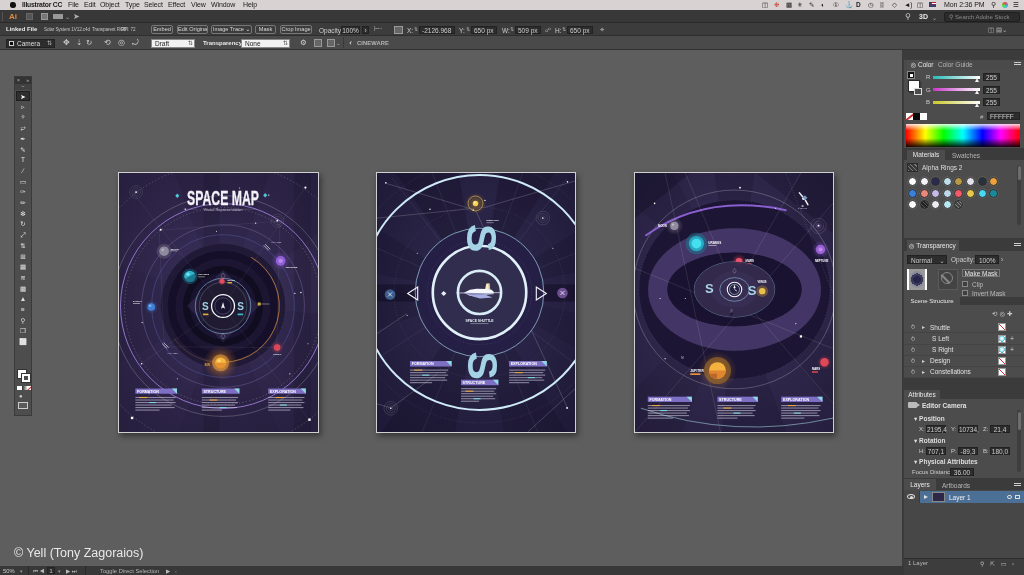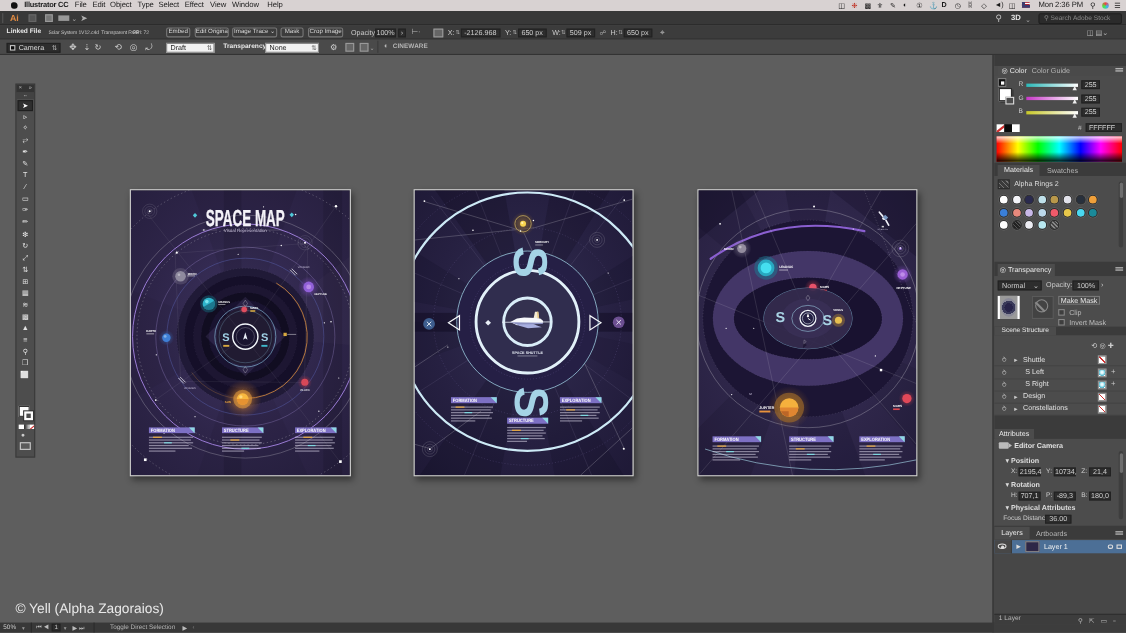--- a/index.html
+++ b/index.html
@@ -671,21 +671,21 @@
 <g>
 <rect x="17" y="231.1" width="8" height="1.1" fill="#e8a83f"></rect>
           <rect x="25" y="236.1" width="7" height="1.1" fill="#7fd8e0"></rect>
 <rect x="88" y="233.6" width="8" height="1.1" fill="#e8a83f"></rect>
           <rect x="98" y="238.6" width="7" height="1.1" fill="#7fd8e0"></rect>
 <rect x="152" y="231.1" width="8" height="1.1" fill="#e8a83f"></rect>
           <rect x="158" y="238.6" width="7" height="1.1" fill="#7fd8e0"></rect>
 </g>
 </svg>
   </div>
-  <div id="caption">© Yell (Alpha Zagoraios)</div>
+  <div id="caption">© Yell (Tony Zagoraios)</div>
 
 </div>
 <div id="tools">
   <div class="abs" style="left:0;top:0;width:16px;height:7px;background:#333;color:#bbb;font-size:5px;line-height:7px;">
       <span style="position:absolute;left:2px;">×</span>
       <span style="position:absolute;right:2px;">»</span>
     </div>
   <div class="abs" style="left:0;top:7px;width:16px;height:6px;background:#424242;color:#999;font-size:4px;text-align:center;line-height:6px;">••</div>
   <div id="toolstack">
     <div class="tool active" style="top:14.0px;">➤</div>

